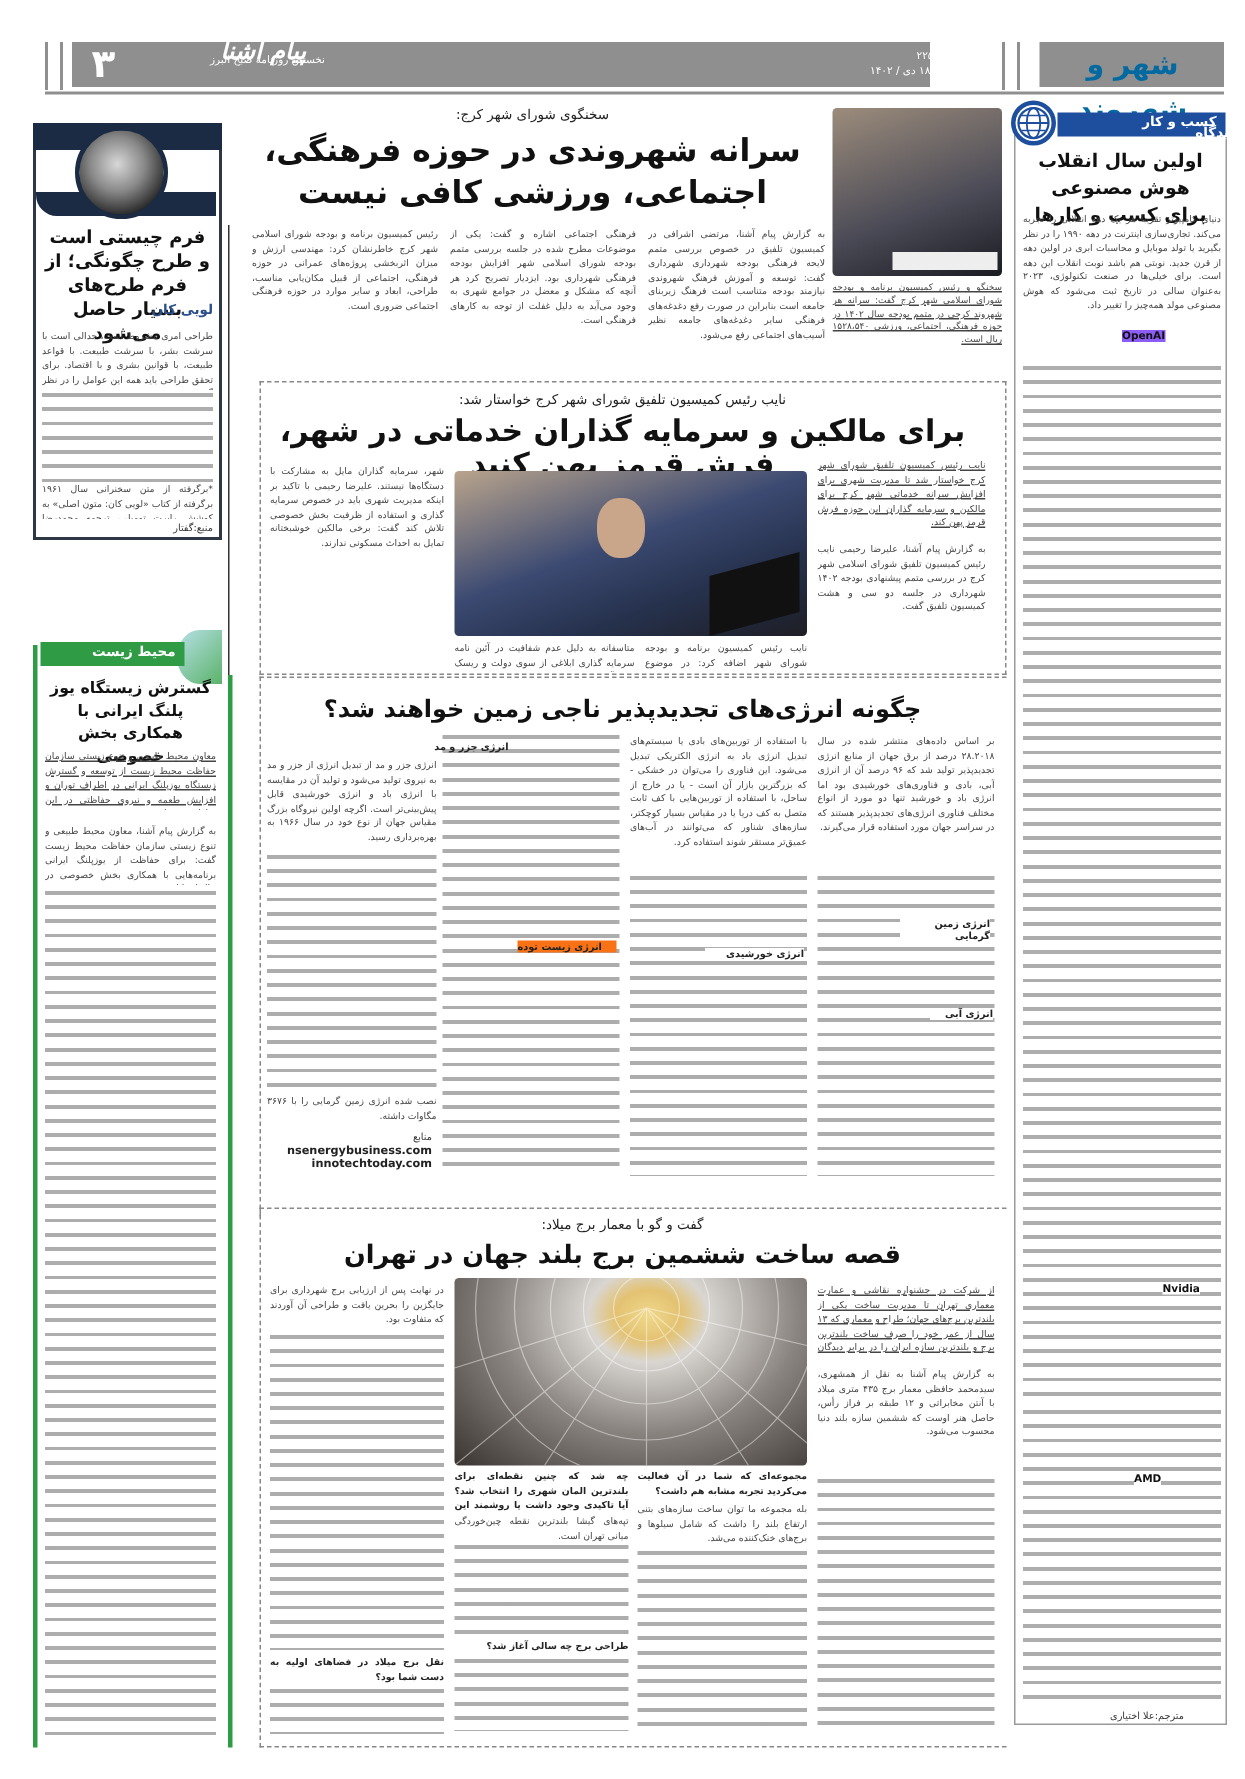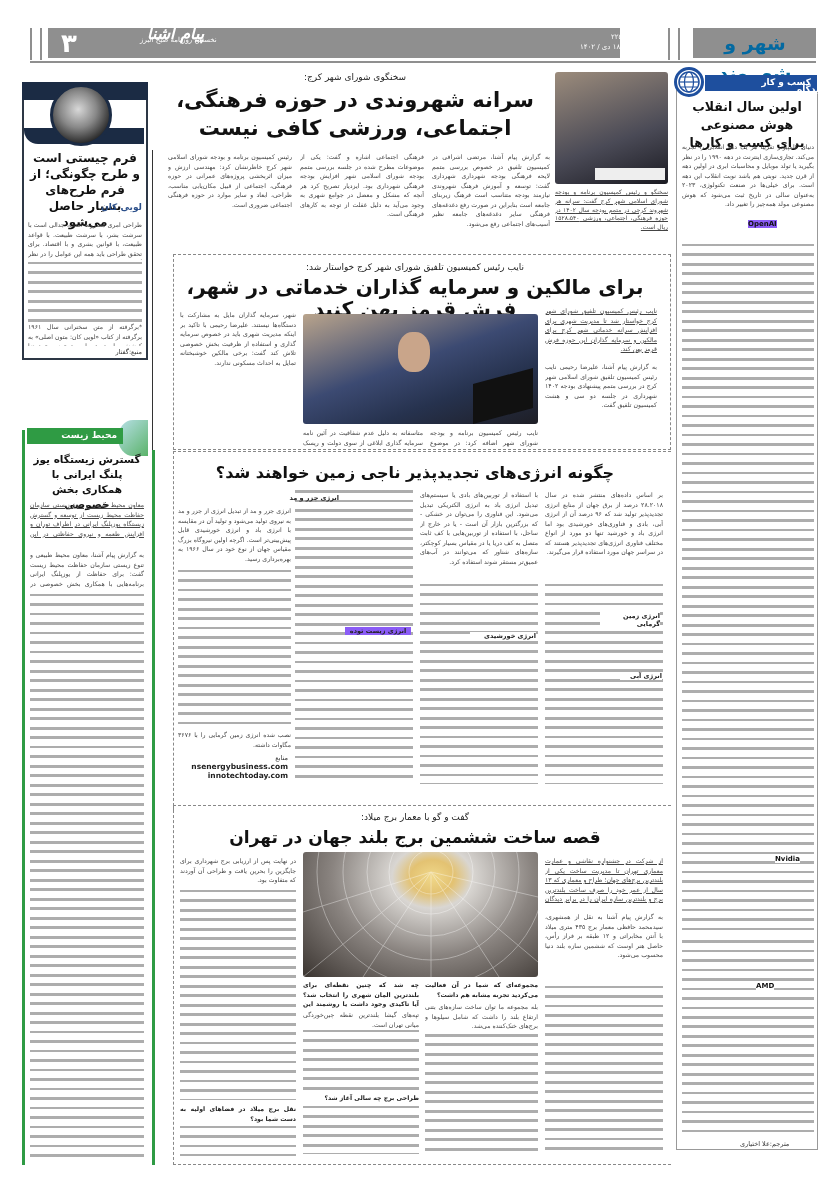--- a/index.html
+++ b/index.html
@@ -110,21 +110,21 @@
 <div class="abs dotbox" style="left:173px;top:451px;width:498px;height:360px;border-right:none;border-bottom:none;"></div>
 <div class="abs headline" style="left:175px;top:462px;width:480px;font-size:16px;line-height:22px;">چگونه انرژی‌های تجدیدپذیر ناجی زمین خواهند شد؟</div>
 <div class="abs txt" style="left:545px;top:490px;width:118px;height:90px;">بر اساس داده‌های منتشر شده در سال ۲۸.۲۰۱۸ درصد از برق جهان از منابع انرژی تجدیدپذیر تولید شد که ۹۶ درصد آن از انرژی آبی، بادی و فناوری‌های خورشیدی بود اما انرژی باد و خورشید تنها دو مورد از انواع مختلف فناوری انرژی‌های تجدیدپذیر هستند که در سراسر جهان مورد استفاده قرار می‌گیرند.</div>
 <div class="abs lines" style="left:545px;top:584px;width:118px;height:200px;"></div>
 <div class="abs" style="left:600px;top:612px;width:60px;font:bold 6.5px 'DejaVu Sans',sans-serif;background:#fff;">انرژی زمین گرمایی</div>
 <div class="abs" style="left:620px;top:672px;width:42px;font:bold 6.5px 'DejaVu Sans',sans-serif;background:#fff;text-align:right;">انرژی آبی</div>
 <div class="abs txt" style="left:420px;top:490px;width:118px;height:90px;">با استفاده از توربین‌های بادی یا سیستم‌های تبدیل انرژی باد به انرژی الکتریکی تبدیل می‌شود. این فناوری را می‌توان در خشکی - که بزرگترین بازار آن است - یا در خارج از ساحل، با استفاده از توربین‌هایی با کف ثابت متصل به کف دریا یا در مقیاس بسیار کوچکتر، سازه‌های شناور که می‌توانند در آب‌های عمیق‌تر مستقر شوند استفاده کرد.</div>
 <div class="abs lines" style="left:420px;top:584px;width:118px;height:200px;"></div>
 <div class="abs" style="left:470px;top:632px;width:66px;font:bold 6.5px 'DejaVu Sans',sans-serif;background:#fff;text-align:right;">انرژی خورشیدی</div>
 <div class="abs lines" style="left:295px;top:490px;width:118px;height:290px;"></div>
-<div class="abs" style="left:345px;top:627px;width:66px;font:bold 6.5px 'DejaVu Sans',sans-serif;background:#8b5cf6;text-align:center;">انرژی زیست توده</div>
+<div class="abs" style="left:345px;top:627px;width:66px;font:bold 6.5px 'DejaVu Sans',sans-serif;background:#f97316;text-align:left;">انرژی زیست توده</div>
 <div class="abs" style="left:235px;top:494px;width:56px;font:bold 6.5px 'DejaVu Sans',sans-serif;text-align:right;margin-left:48px;">انرژی جزر و مد</div>
 <div class="abs txt" style="left:178px;top:506px;width:113px;height:60px;">انرژی جزر و مد از تبدیل انرژی از جزر و مد به نیروی تولید می‌شود و تولید آن در مقایسه با انرژی باد و انرژی خورشیدی قابل پیش‌بینی‌تر است. اگرچه اولین نیروگاه بزرگ مقیاس جهان از نوع خود در سال ۱۹۶۶ به بهره‌برداری رسید.</div>
 <div class="abs lines" style="left:178px;top:570px;width:113px;height:155px;"></div>
 <div class="abs txt" style="left:178px;top:730px;width:113px;height:20px;">نصب شده انرژی زمین گرمایی را با ۳۶۷۶ مگاوات داشته.</div>
 <div class="abs" style="left:178px;top:754px;width:110px;text-align:right;">
   <div style="font-size:6.5px;color:#333;">منابع</div>
   <div style="font:bold 7.5px 'DejaVu Sans',sans-serif;direction:ltr;text-align:right;color:#222;">nsenergybusiness.com</div>
   <div style="font:bold 7.5px 'DejaVu Sans',sans-serif;direction:ltr;text-align:right;color:#222;">innotechtoday.com</div>
 </div>
 

